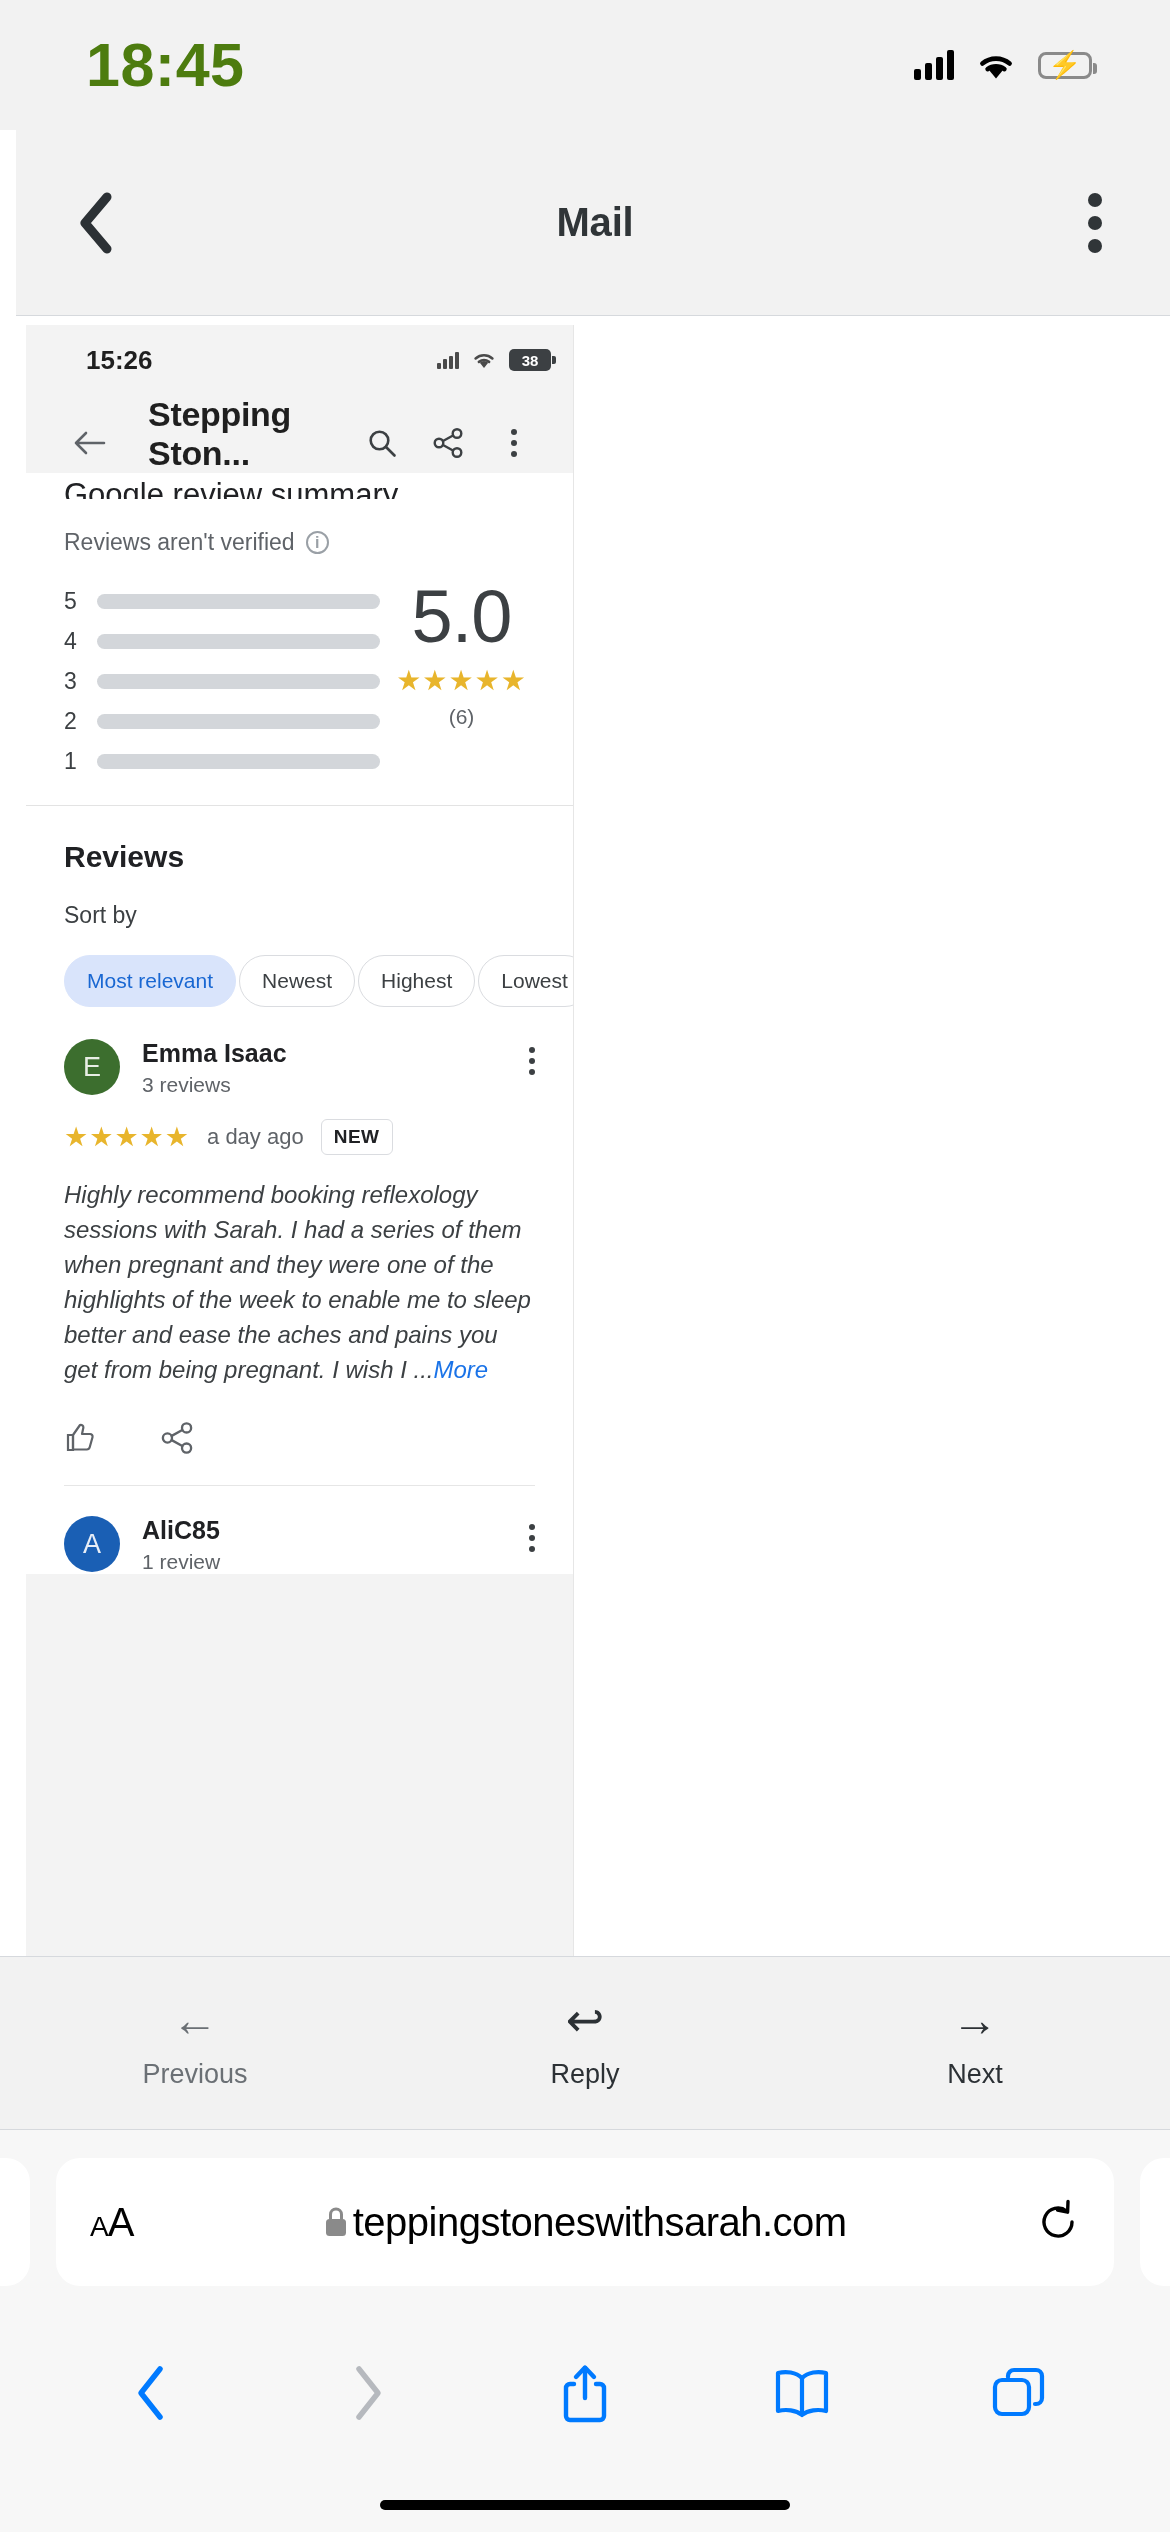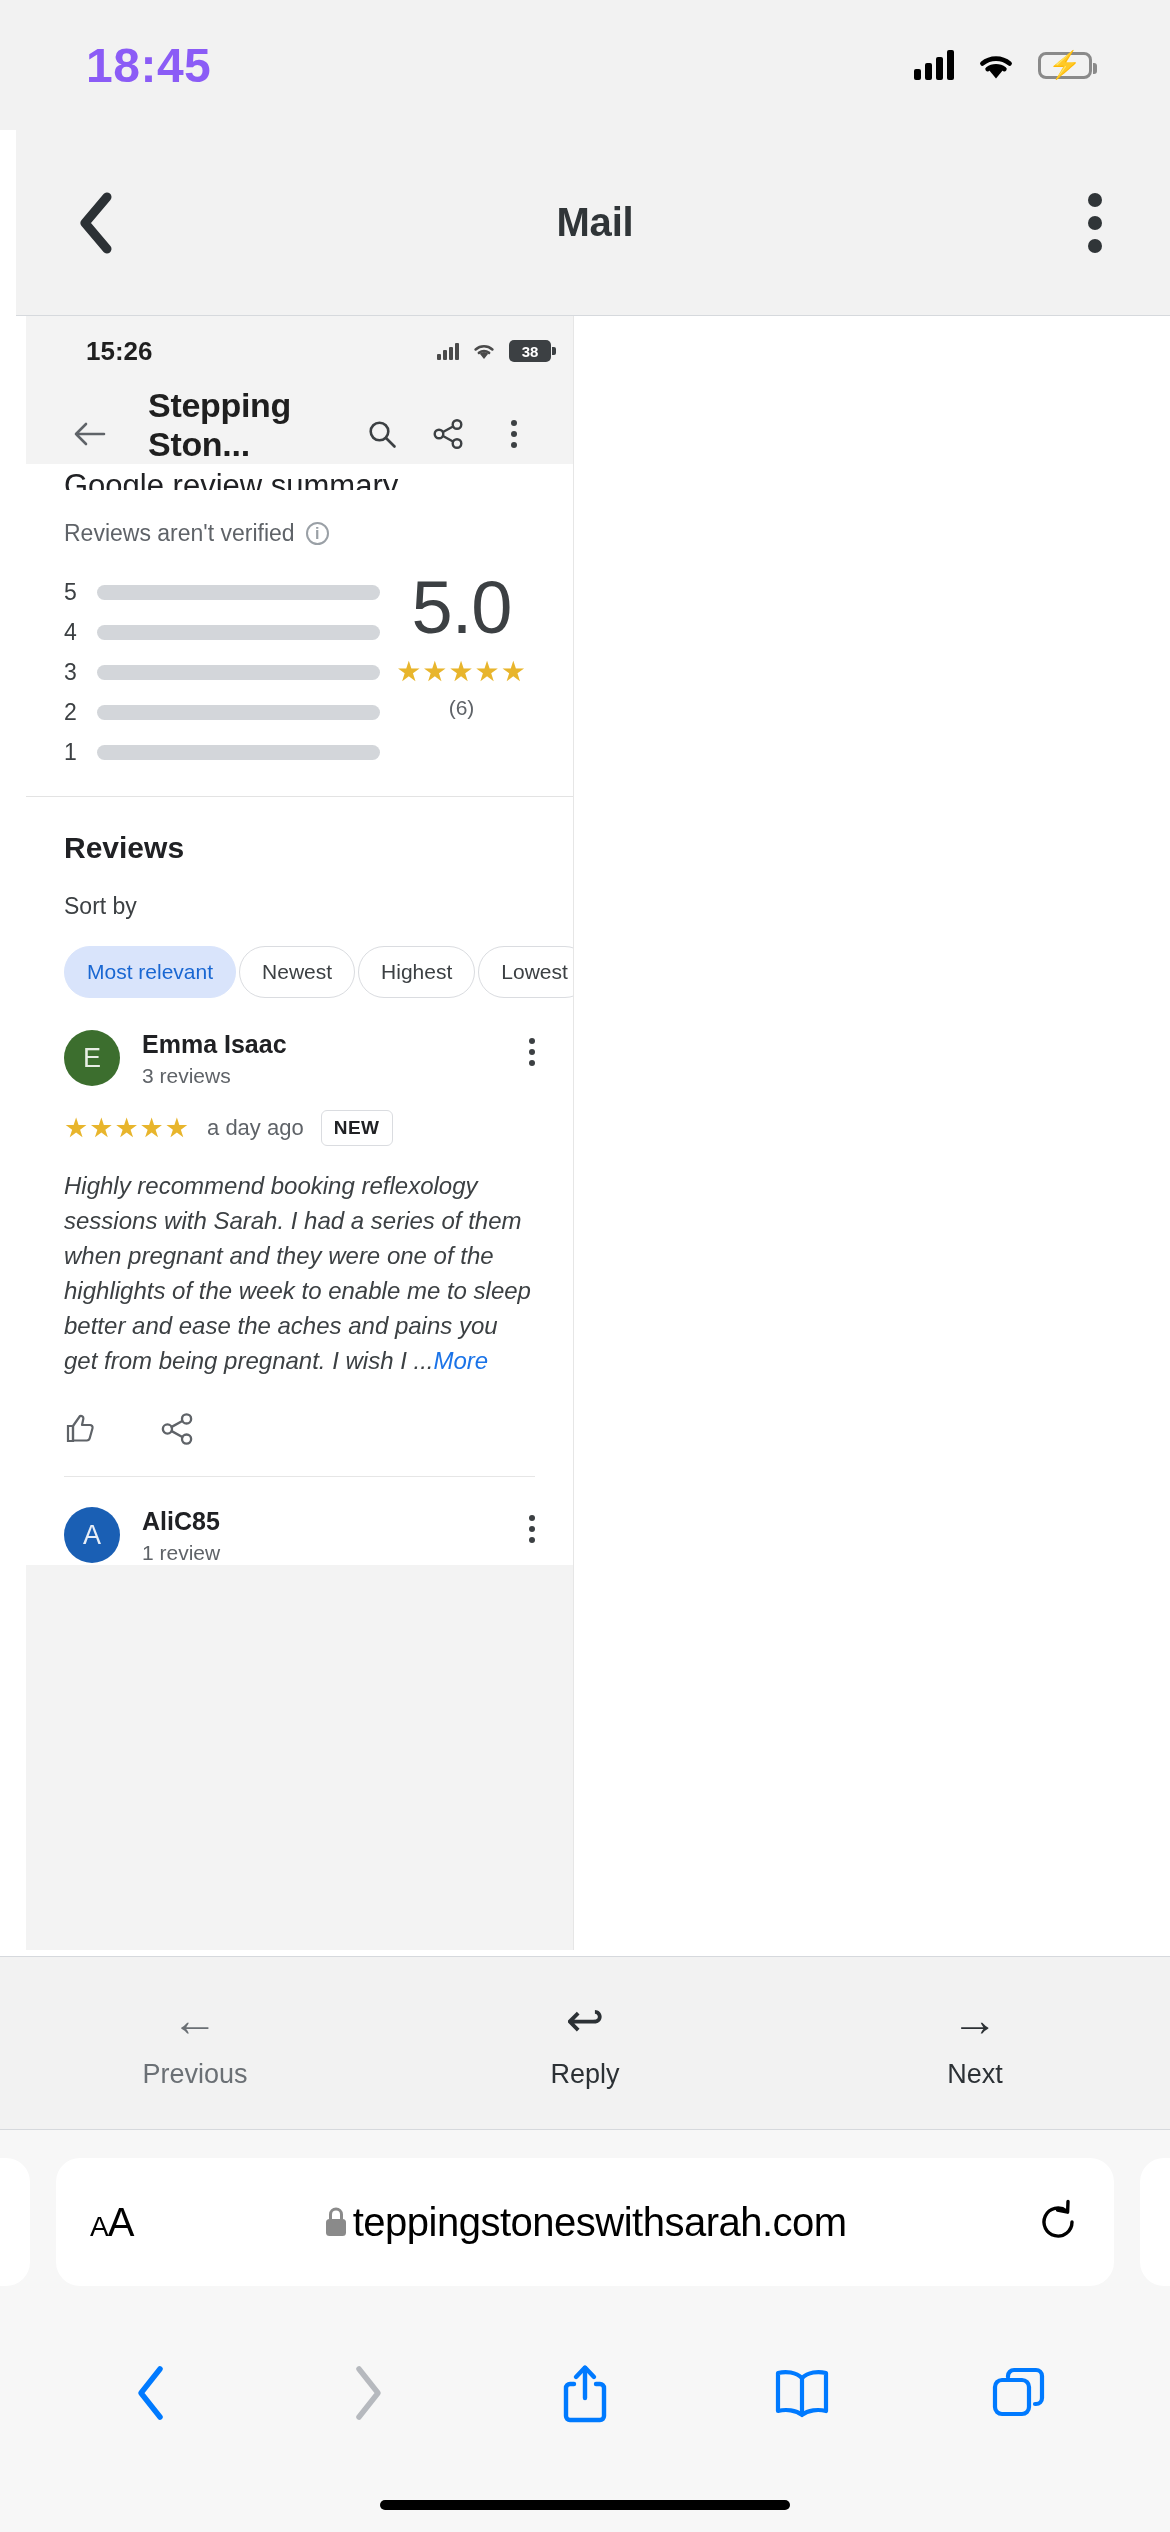--- a/index.html
+++ b/index.html
@@ -11,21 +11,21 @@
   }
   .phone { position:relative; width:1170px; height:2532px; background:#ffffff; }
 
   
   .statusbar {
     position:absolute; top:0; left:0; width:1170px; height:130px;
     background:#f2f2f2;
     display:flex; align-items:center; justify-content:space-between;
     padding:0 78px 0 86px;
   }
-  .sb-time { font-size:48px; font-weight:600; letter-spacing:0.5px; color:#8b5cf6; }
+  .sb-time { font-size:61px; font-weight:600; letter-spacing:0.5px; color:#4d7c0f; }
   .sb-icons { display:flex; align-items:center; gap:22px; }
   .sig { display:flex; align-items:flex-end; gap:4px; height:30px; }
   .sig i { display:block; width:7px; background:#000; border-radius:2px; }
   .sig i:nth-child(1){height:11px}
   .sig i:nth-child(2){height:17px}
   .sig i:nth-child(3){height:23px}
   .sig i:nth-child(4){height:30px}
   .battery {
     position:relative; width:54px; height:27px;
     border:3px solid #8a8a8a; border-radius:8px; padding:2px;
@@ -48,21 +48,21 @@
     padding:0 56px 0 44px;
     margin-left:16px;
   }
   .nav-back { width:70px; height:70px; display:flex; align-items:center; justify-content:center; }
   .nav-title { font-size:40px; font-weight:700; color:#303538; letter-spacing:-0.2px; }
   .nav-menu { width:70px; height:70px; display:flex; flex-direction:column; align-items:center; justify-content:center; gap:9px; }
   .nav-menu span { width:14px; height:14px; border-radius:50%; background:#303538; display:block; }
 
   
   .mailbody {
-    position:absolute; top:316px; left:0; width:1170px; height:1640px;
+    position:absolute; top:325px; left:0; width:1170px; height:1640px;
     background:#ffffff; overflow:hidden;
   }
   .shot {
     position:absolute; top:0; left:26px; width:548px; height:1634px;
     background:#f3f3f3; overflow:hidden;
     border-right:1px solid #e6e6e6;
   }
   
   .e-status {
     height:70px; display:flex; align-items:center; justify-content:space-between;

